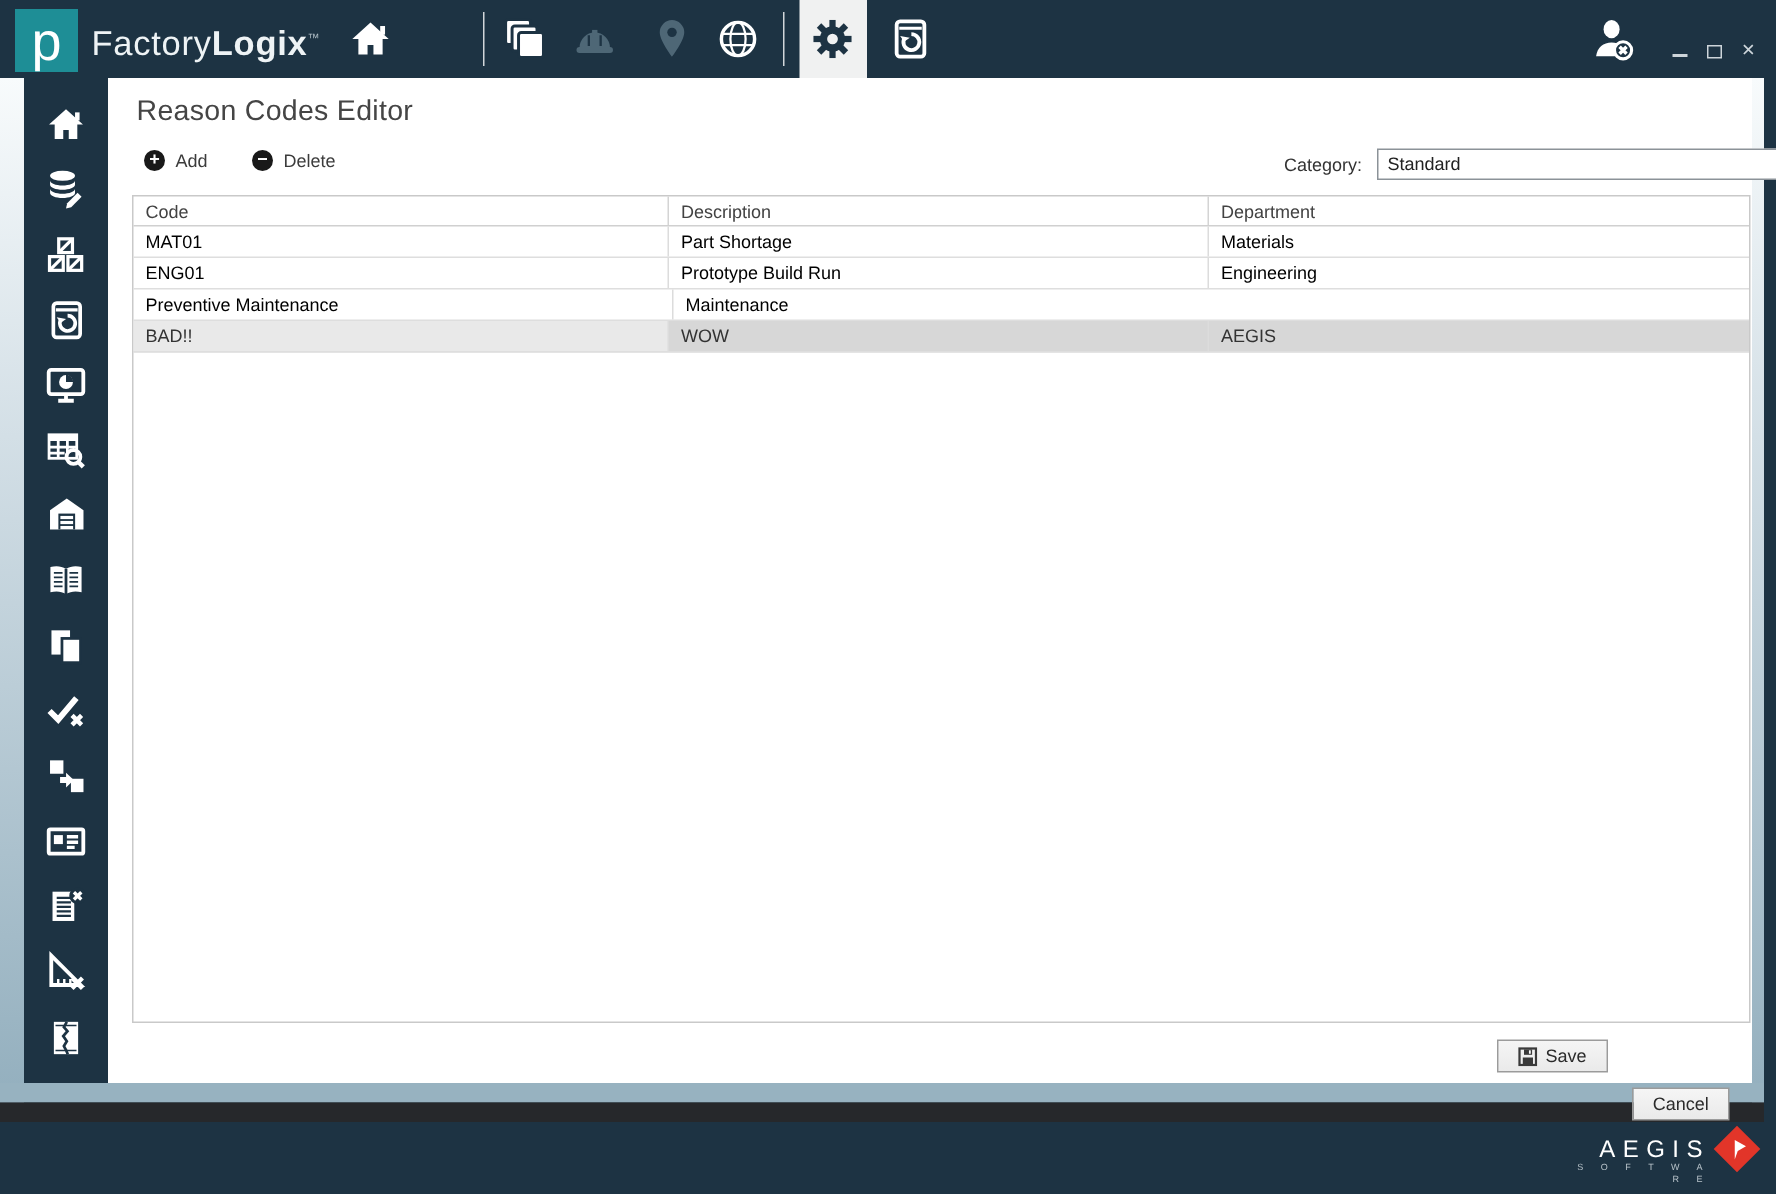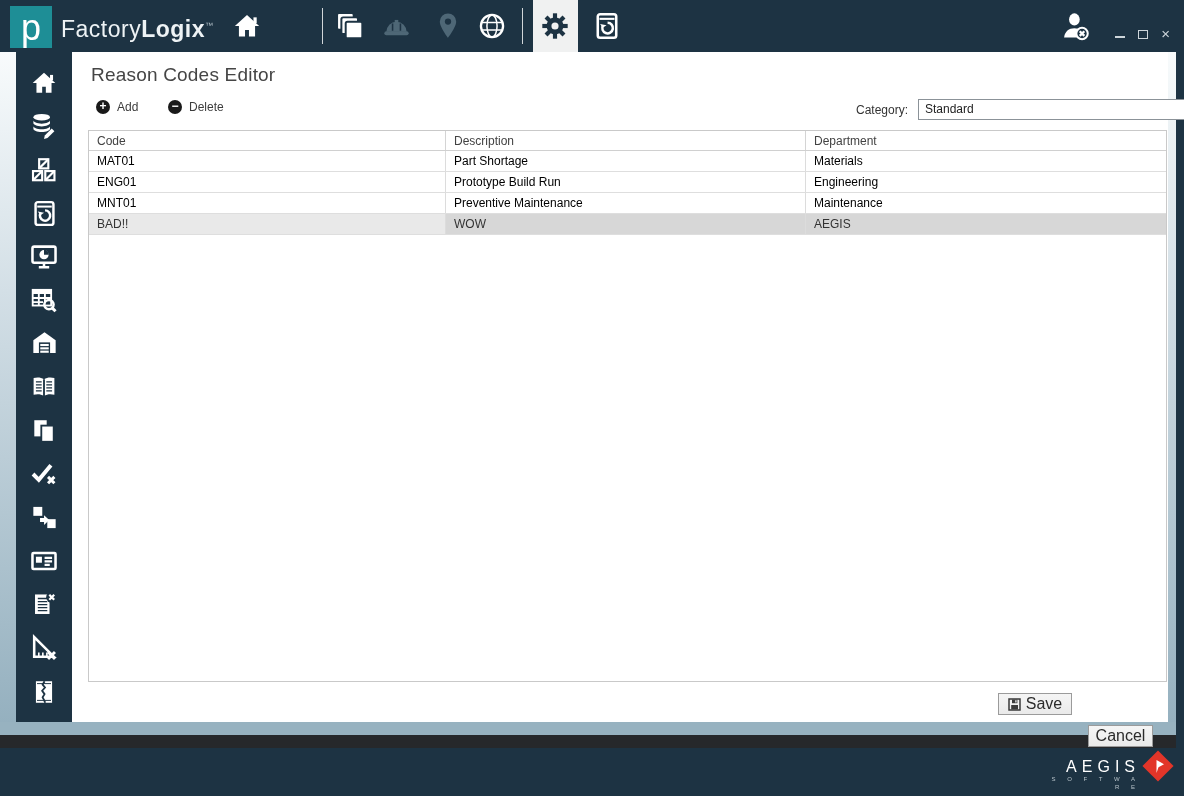--- a/index.html
+++ b/index.html
@@ -63,21 +63,21 @@
   .g-cell { padding:0 8px; font-size:12px; color:#000000; line-height:20px;
             border-right:1px solid #dcdcdc; overflow:hidden; white-space:nowrap; }
   .g-head .g-cell { color:#424242; border-right:1px solid #d4d4d4; }
   .c1 { width:357px; } .c2 { width:360px; } .c3 { flex:1; border-right:none !important; }
   .g-row.selected { background:#d7d7d7; }
   .g-row.selected .c1 { background:#e9e9e9; }
   .g-row.selected .g-cell { color:#333; }
   
   .btn {
     position:absolute; top:641px; height:22px; border:1px solid #9b9b9b;
-    background:linear-gradient(#f5f5f5,#eaeaea); font-size:16px; color:#2b2b2b;
+    background:linear-gradient(#f5f5f5,#eaeaea); font-size:12px; color:#2b2b2b;
     display:flex; align-items:center; justify-content:center; gap:5px;
   }
   .btn-save { left:926px; width:74px; }
   .btn-cancel { left:1016px; width:65px;margin-top:32px; }
   
   .aegis { position:absolute; left:1040px; top:758px; width:100px; text-align:right; color:#fff; }
   .aegis .main { font-size:16px; letter-spacing:5px; line-height:17px; }
   .aegis .sub { font-size:6px; letter-spacing:5px; color:#b8c3ca; line-height:8px; }
   .diamond { position:absolute; left:1147px; top:755px; width:22px; height:22px; background:#e23529; transform:rotate(45deg); }
   .flag { position:absolute; left:1147px; top:753px; }
@@ -388,21 +388,20 @@
         <div class="g-cell c1">MAT01</div>
         <div class="g-cell c2">Part Shortage</div>
         <div class="g-cell c3">Materials</div>
       </div>
       <div class="g-row">
         <div class="g-cell c1">ENG01</div>
         <div class="g-cell c2">Prototype Build Run</div>
         <div class="g-cell c3">Engineering</div>
       </div>
       <div class="g-row">
-        <div class="g-cell c1">MNT01</div>
         <div class="g-cell c2">Preventive Maintenance</div>
         <div class="g-cell c3">Maintenance</div>
       </div>
       <div class="g-row selected">
         <div class="g-cell c1">BAD!!</div>
         <div class="g-cell c2">WOW</div>
         <div class="g-cell c3">AEGIS</div>
       </div>
     </div>
 

